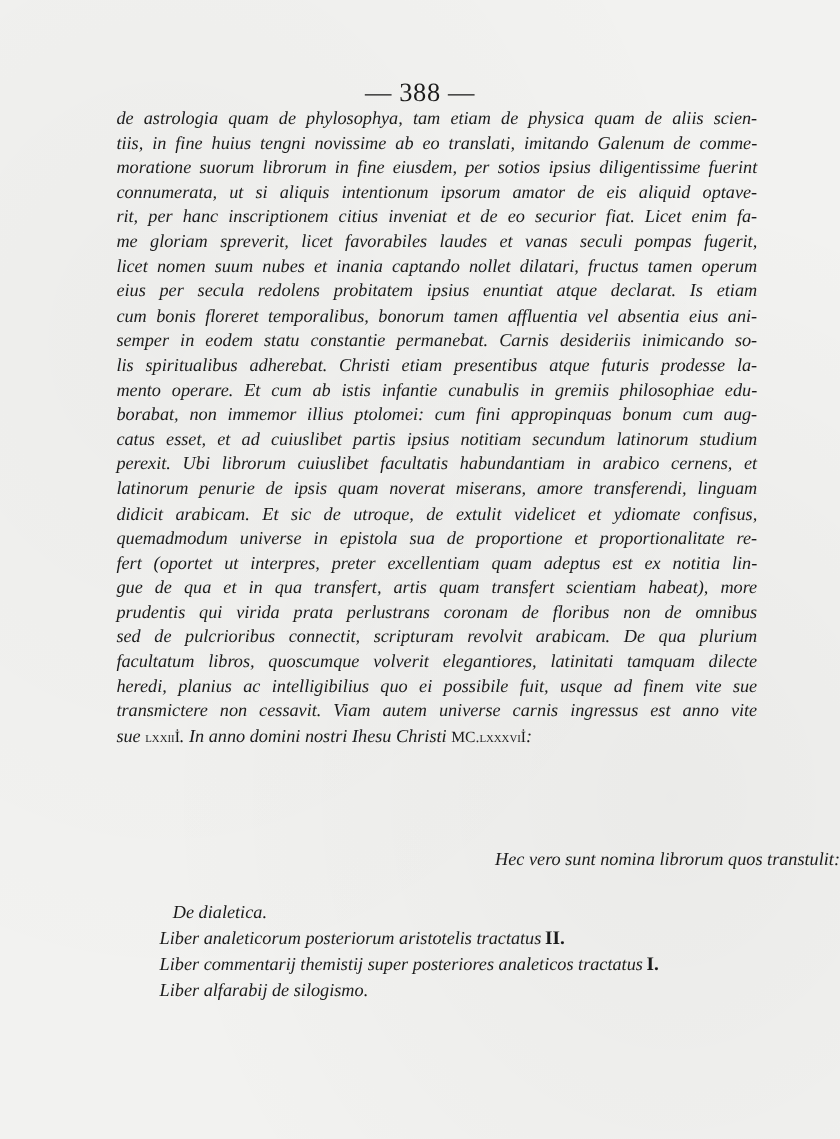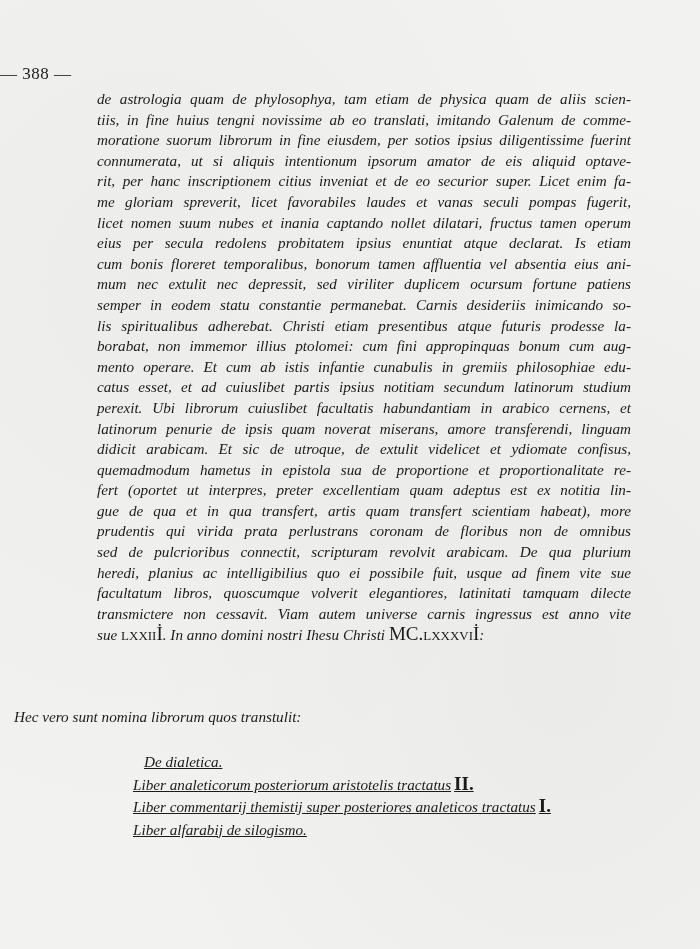--- a/index.html
+++ b/index.html
@@ -21,22 +21,23 @@
     background:
       radial-gradient(ellipse at 20% 30%, rgba(0,0,0,0.025), transparent 60%),
       radial-gradient(ellipse at 80% 70%, rgba(0,0,0,0.03), transparent 55%),
       #f2f2f0;
   }
   .page-number {
     position: absolute;
     top: 64px;
     left: 0;
     width: 700px;
+    text-align: center;
     font-family: "Liberation Serif", serif;
-    font-size: 17px;
+    font-size: 22px;
     letter-spacing: 0.5px;
   }
   .body-text {
     position: absolute;
     top: 89px;
     left: 97px;
     width: 534px;
     font-family: "Liberation Serif", serif;
     font-style: italic;
     font-size: 15.2px;
@@ -49,95 +50,93 @@
     white-space: nowrap;
     height: 20.6px;
     overflow: visible;
   }
   .line.last {
     text-align-last: left;
   }
   .sc {
     font-style: normal;
     font-variant: small-caps;
-    font-size: 19px;
+    font-size: 13px;
     margin-top: 27px;
   }
   .heading {
     position: absolute;
     top: 708px;
     left: 0;
     width: 700px;
-    text-align: left;
+    text-align: right;
     font-family: "Liberation Serif", serif;
     font-style: italic;
     font-size: 15.2px;
     padding-left: 14px;
     box-sizing: border-box;
   }
   .book-list {
     position: absolute;
     top: 750px;
     left: 133px;
     font-family: "Liberation Serif", serif;
     font-style: italic;
     font-size: 15.2px;
     line-height: 21.5px;
     margin: 0;
     padding: 0;
     list-style: none;
   }
   .book-list li {
     white-space: nowrap;
-    text-decoration: underline;
   }
   .book-list li.indent {
     padding-left: 11px;
   }
   .book-list .num {
     font-style: normal;
     font-variant: small-caps;
-    font-size: 19px;
+    font-size: 16px;
     font-weight: bold;
     margin-left: 3px;
   }
 </style>
 </head>
 <body>
 
 <div class="page">
 
   <div class="page-number">— 388 —</div>
 
   <div class="body-text">
     <span class="line">de astrologia quam de phylosophya, tam etiam de physica quam de aliis scien-</span>
     <span class="line">tiis, in fine huius tengni novissime ab eo translati, imitando Galenum de comme-</span>
     <span class="line">moratione suorum librorum in fine eiusdem, per sotios ipsius diligentissime fuerint</span>
     <span class="line">connumerata, ut si aliquis intentionum ipsorum amator de eis aliquid optave-</span>
-    <span class="line">rit, per hanc inscriptionem citius inveniat et de eo securior super. Licet enim fa-</span>
+    <span class="line">rit, per hanc inscriptionem citius inveniat et de eo securior fiat. Licet enim fa-</span>
     <span class="line">me gloriam spreverit, licet favorabiles laudes et vanas seculi pompas fugerit,</span>
     <span class="line">licet nomen suum nubes et inania captando nollet dilatari, fructus tamen operum</span>
     <span class="line">eius per secula redolens probitatem ipsius enuntiat atque declarat. Is etiam</span>
     <span class="line">cum bonis floreret temporalibus, bonorum tamen affluentia vel absentia eius ani-</span>
-    <span class="line">mum nec extulit nec depressit, sed viriliter duplicem ocursum fortune patiens</span>
     <span class="line">semper in eodem statu constantie permanebat. Carnis desideriis inimicando so-</span>
     <span class="line">lis spiritualibus adherebat. Christi etiam presentibus atque futuris prodesse la-</span>
+    <span class="line">mento operare. Et cum ab istis infantie cunabulis in gremiis philosophiae edu-</span>
     <span class="line">borabat, non immemor illius ptolomei: cum fini appropinquas bonum cum aug-</span>
-    <span class="line">mento operare. Et cum ab istis infantie cunabulis in gremiis philosophiae edu-</span>
     <span class="line">catus esset, et ad cuiuslibet partis ipsius notitiam secundum latinorum studium</span>
     <span class="line">perexit. Ubi librorum cuiuslibet facultatis habundantiam in arabico cernens, et</span>
     <span class="line">latinorum penurie de ipsis quam noverat miserans, amore transferendi, linguam</span>
     <span class="line">didicit arabicam. Et sic de utroque, de extulit videlicet et ydiomate confisus,</span>
-    <span class="line">quemadmodum hametus in epistola sua de proportione et proportionalitate re-</span>
+    <span class="line">quemadmodum universe in epistola sua de proportione et proportionalitate re-</span>
     <span class="line">fert (oportet ut interpres, preter excellentiam quam adeptus est ex notitia lin-</span>
     <span class="line">gue de qua et in qua transfert, artis quam transfert scientiam habeat), more</span>
     <span class="line">prudentis qui virida prata perlustrans coronam de floribus non de omnibus</span>
     <span class="line">sed de pulcrioribus connectit, scripturam revolvit arabicam. De qua plurium</span>
+    <span class="line">facultatum libros, quoscumque volverit elegantiores, latinitati tamquam dilecte</span>
     <span class="line">heredi, planius ac intelligibilius quo ei possibile fuit, usque ad finem vite sue</span>
-    <span class="line">facultatum libros, quoscumque volverit elegantiores, latinitati tamquam dilecte</span>
     <span class="line">transmictere non cessavit. Viam autem universe carnis ingressus est anno vite</span>
     <span class="line last"><span>sue </span><span class="sc">lxxiiİ</span><span>. In anno domini nostri Ihesu Christi </span><span class="sc">MC.lxxxviİ</span><span>:</span></span>
   </div>
 
   <div class="heading">Hec vero sunt nomina librorum quos transtulit:</div>
 
   <ul class="book-list">
     <li class="indent"><span>De dialetica.</span><span class="num"></span></li>
     <li><span>Liber analeticorum posteriorum aristotelis tractatus</span><span class="num">II.</span></li>
     <li><span>Liber commentarij themistij super posteriores analeticos tractatus</span><span class="num">I.</span></li>

